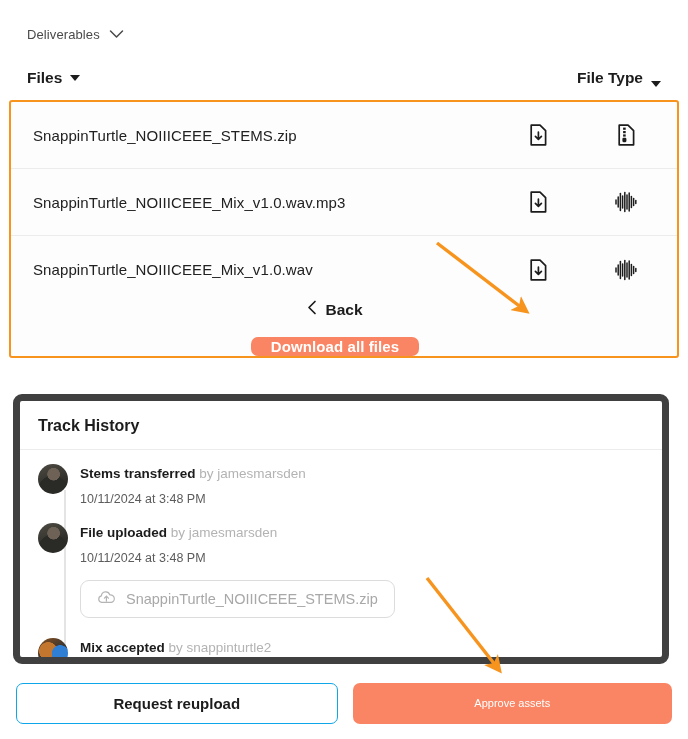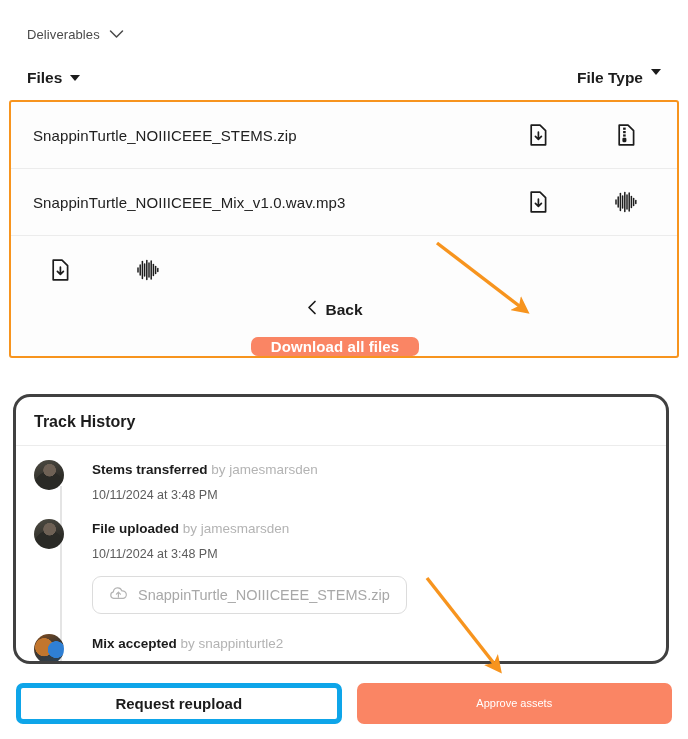--- a/index.html
+++ b/index.html
@@ -55,21 +55,21 @@
     border-right: 5px solid transparent;
     border-top: 6px solid #1c1c1c;
     display: block;
   }
 
   .filetype-row {
     position: absolute;
     right: 27px;
     top: 69px;
     display: flex;
-    align-items: flex-start;
+    align-items: flex-end;
     gap: 8px;
   }
   .filetype-label {
     font-size: 15.5px;
     font-weight: bold;
     color: #1c1c1c;
   }
 
   
   .files-panel {
@@ -150,22 +150,22 @@
     text-align: right;
   }
 
   
   .history-card {
     position: absolute;
     left: 13px;
     top: 394px;
     width: 656px;
     height: 270px;
-    border: 3px solid #404040;
-    border-radius: 17px;
+    border: 7px solid #404040;
+    border-radius: 9px;
     background: #ffffff;
     overflow: hidden;
   }
   .history-title {
     font-size: 16px;
     font-weight: bold;
     color: #1c1c1c;
     padding: 16px 0 14px 18px;
     border-bottom: 1px solid #ececec;
   }
@@ -177,21 +177,21 @@
     position: absolute;
     left: 44px;
     top: 40px;
     width: 1.5px;
     height: 200px;
     background: #e4e4e4;
   }
   .hist-item {
     position: relative;
     display: flex;
-    gap: 28px;
+    gap: 12px;
     padding: 0 0 0 18px;
     margin-bottom: 6px;
   }
   .avatar {
     width: 30px; height: 30px;
     border-radius: 50%;
     flex: none;
     position: relative;
     z-index: 2;
     overflow: hidden;
@@ -245,21 +245,21 @@
     height: 72px;
     background: #ffffff;
     display: flex;
     align-items: center;
     gap: 15px;
     padding: 0 16px;
   }
   .btn-outline {
     flex: 1;
     height: 41px;
-    border: 5px solid #0ea5e9;
+    border: 1px solid #0ea5e9;
     border-radius: 7px;
     background: #ffffff;
     color: #1c1c1c;
     font-size: 15px;
     font-weight: bold;
     cursor: pointer;
     font-family: "Liberation Sans", sans-serif;
   }
   .btn-filled {
     flex: 1;
@@ -347,20 +347,21 @@
             <line x1="15.2" y1="2" x2="15.2" y2="20"></line>
             <line x1="17.4" y1="5.5" x2="17.4" y2="16.5"></line>
             <line x1="19.6" y1="7.5" x2="19.6" y2="14.5"></line>
             <line x1="21.8" y1="9.5" x2="21.8" y2="12.5"></line>
           </g>
         </svg>
       </span>
     </div>
 
     <div class="file-row">
+      <span class="file-name">SnappinTurtle_NOIIICEEE_Mix_v1.0.wav</span>
       <span class="icon-cell dl">
         <svg width="19" height="22" viewBox="0 0 19 22">
           <path d="M2.2 1.2 H11 L16.6 6.6 V20.8 H2.2 Z" fill="none" stroke="#1c1c1c" stroke-width="1.7" stroke-linejoin="round"></path>
           <path d="M9.4 8.2 V15.2 M6.4 12.4 L9.4 15.4 L12.4 12.4" fill="none" stroke="#1c1c1c" stroke-width="1.7" stroke-linecap="round" stroke-linejoin="round"></path>
         </svg>
       </span>
       <span class="icon-cell type">
         <svg width="24" height="22" viewBox="0 0 24 22">
           <g stroke="#1c1c1c" stroke-width="1.5" stroke-linecap="round">
             <line x1="2" y1="9" x2="2" y2="13"></line>

